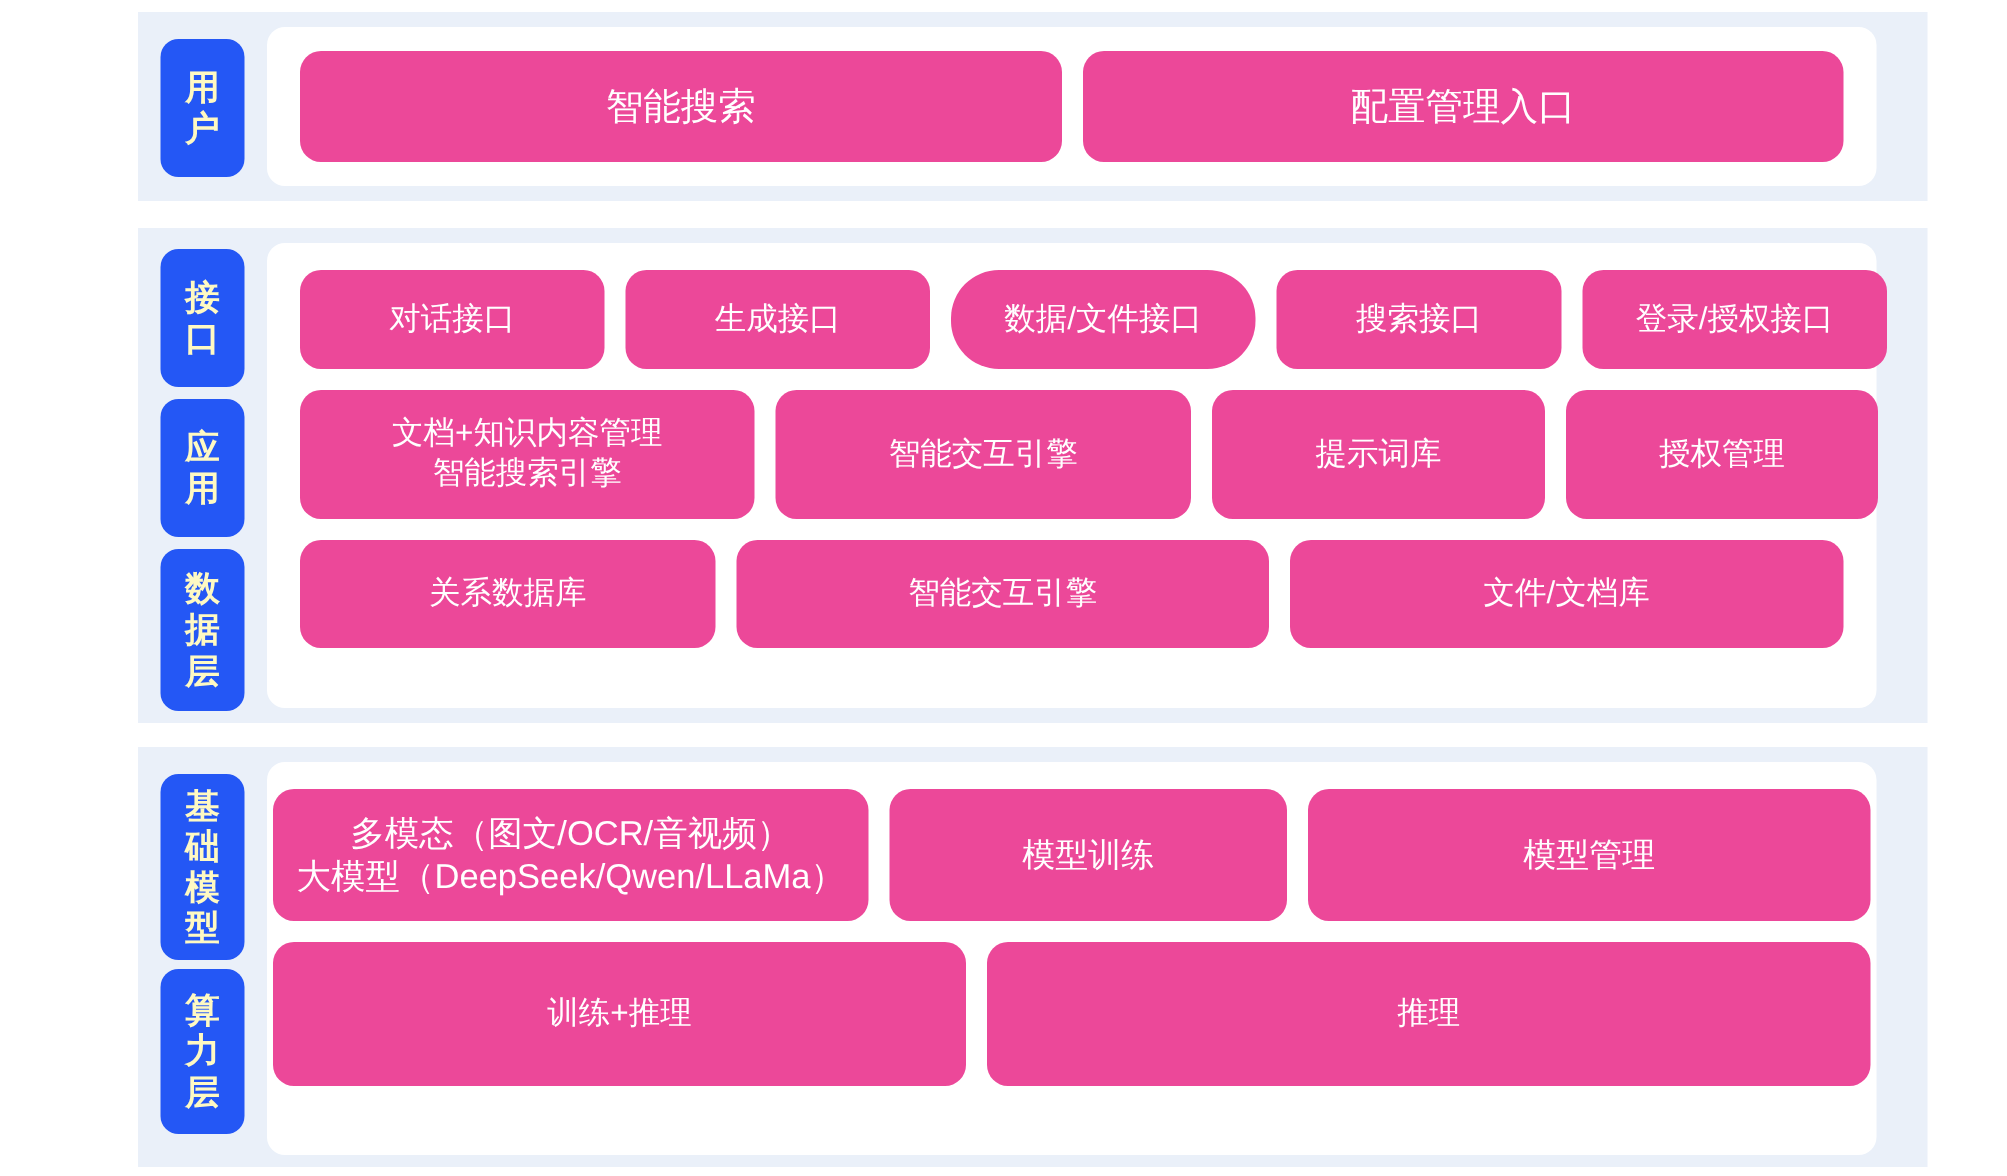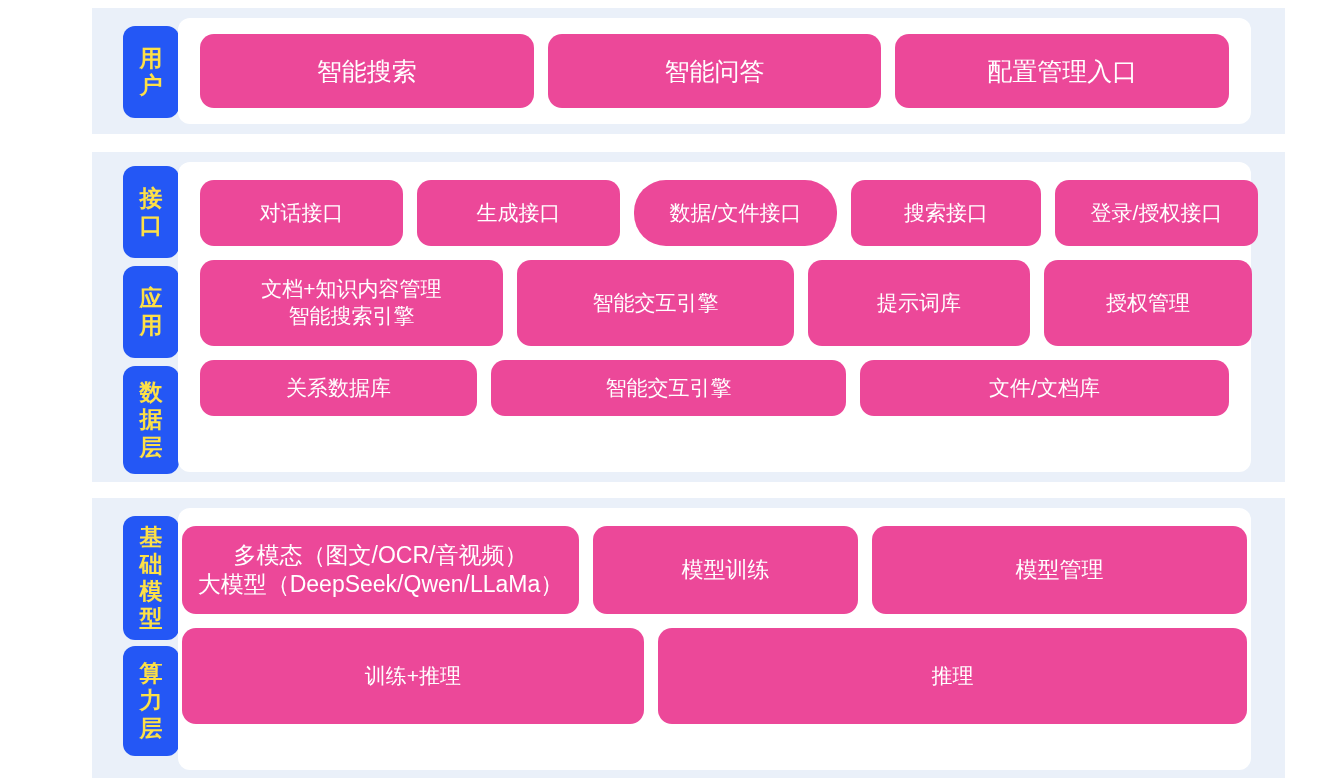--- a/index.html
+++ b/index.html
@@ -28,25 +28,25 @@
     width: 1193px;
     background: #eaf0f9;
   }
   .band-user  { top: 8px;   height: 126px; }
   .band-app   { top: 152px; height: 330px; }
   .band-infra { top: 498px; height: 280px; }
 
   
   .tab {
     position: absolute;
-    left: 123px;
+    left: 107px;
     width: 56px;
     background: #2457f5;
     border-radius: 12px;
-    color: #fde047;
+    color: #fef9c3;
     font-size: 23px;
     font-weight: bold;
     line-height: 1.18;
     display: flex;
     align-items: center;
     justify-content: center;
     text-align: center;
     letter-spacing: 0px;
     box-sizing: border-box;
   }
@@ -91,21 +91,21 @@
     box-sizing: border-box;
     padding: 4px 8px;
     line-height: 1.28;
     white-space: pre-line;
   }
 
   .card-user  { height: 74px; font-size: 25px; flex: 1; }
 
   .card-api   { height: 66px; font-size: 21px; }
   .card-appfn { height: 86px; font-size: 21px; }
-  .card-db    { height: 56px; font-size: 21px; }
+  .card-db    { height: 72px; font-size: 21px; }
 
   .card-model { height: 88px; font-size: 22px; }
   .card-compute { height: 96px; font-size: 21px; }
 
   
   .w-dialog   { flex: 0 0 203px; }
   .w-generate { flex: 0 0 203px; }
   .w-datafile { flex: 0 0 203px; border-radius: 32px; }
   .w-search   { flex: 0 0 190px; }
   .w-auth     { flex: 0 0 203px; }
@@ -139,21 +139,20 @@
 
   <div class="band band-user"></div>
 
   <div class="tab tab-user">
     <span>用户</span>
   </div>
 
   <div class="panel panel-user">
     <div class="row">
       <div class="card card-user">智能搜索</div>
-      <div class="card card-user">智能问答</div>
       <div class="card card-user">配置管理入口</div>
     </div>
   </div>
 
   <div class="band band-app"></div>
 
   <div class="tab tab-api">
     <span>接口</span>
   </div>
   <div class="tab tab-app">

